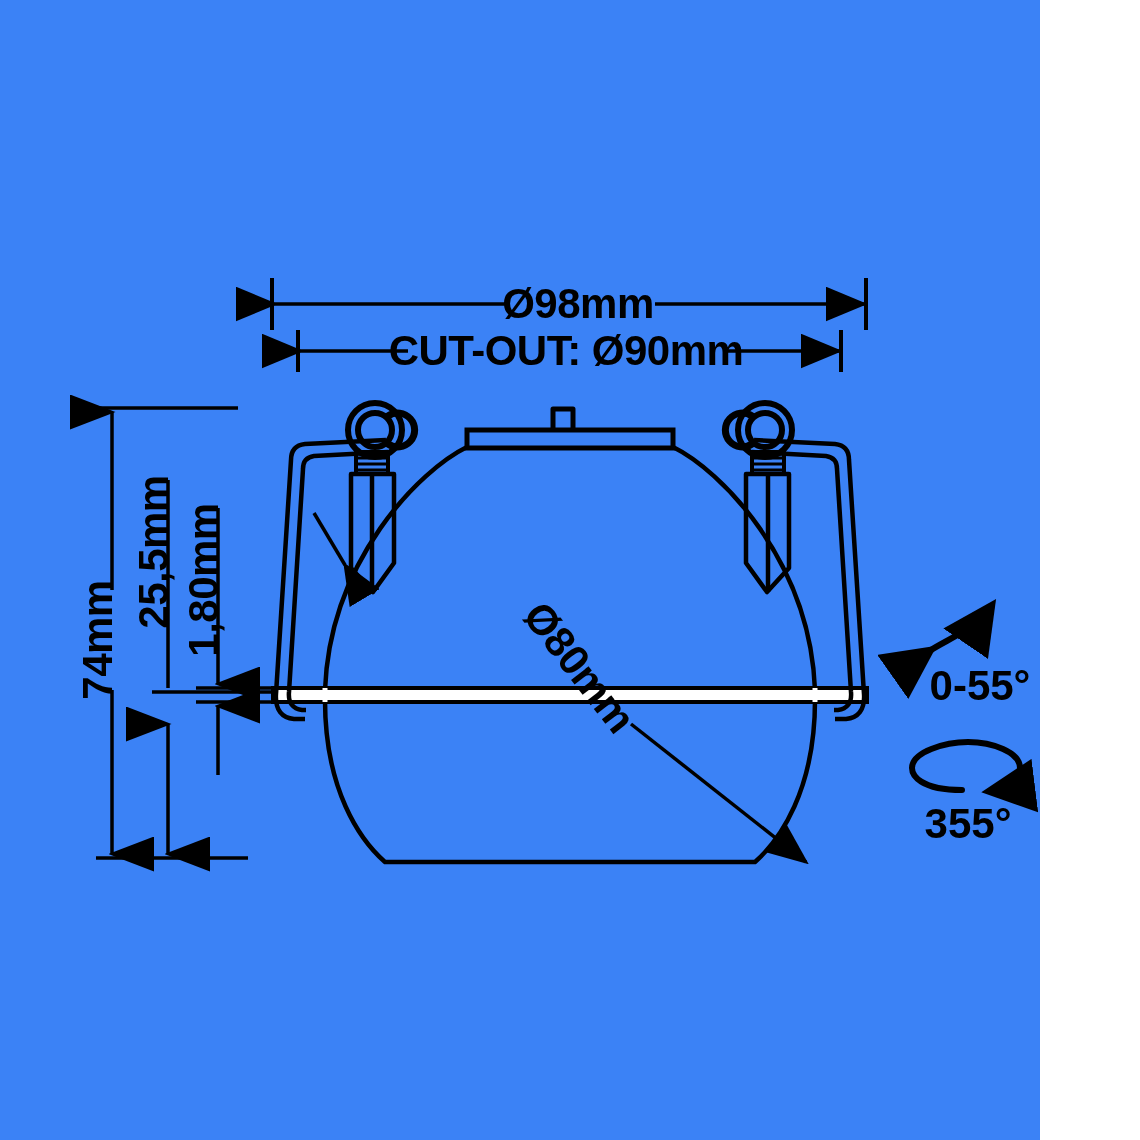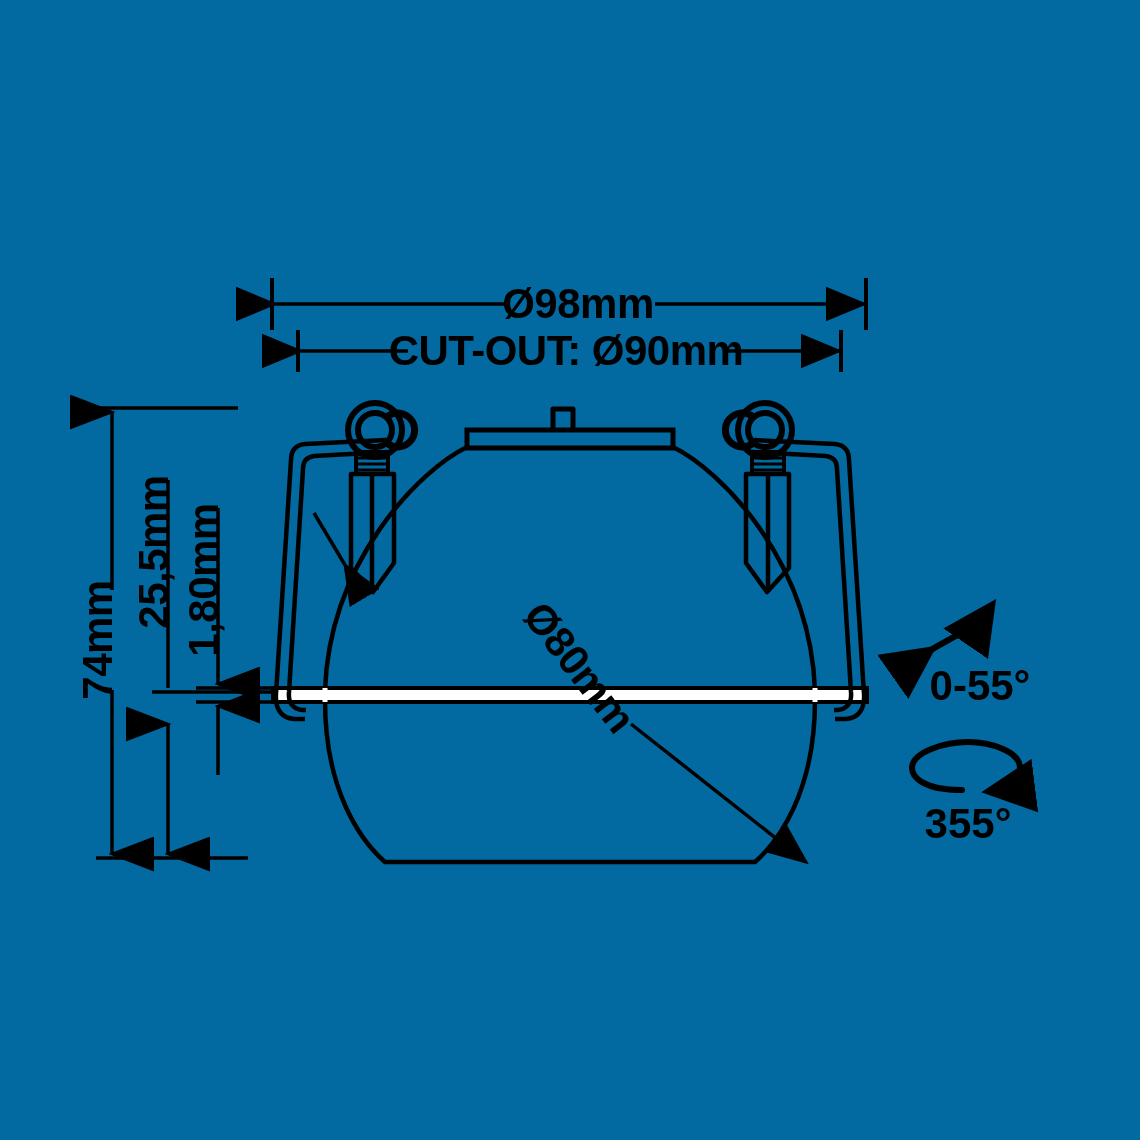--- a/index.html
+++ b/index.html
@@ -2,23 +2,23 @@
 <html><head>
 <meta charset="utf-8">
 <style>
   html, body {
     margin: 0;
     padding: 0;
     background: #ffffff;
   }
   #canvas {
     position: relative;
-    width: 1140px;
+    width: 1040px;
     height: 1140px;
-    background: #0369a1;
+    background: #3b82f6;
     font-family: "Liberation Sans", sans-serif;
     overflow: hidden;
   }
   svg.drawing {
     position: absolute;
     left: 0;
     top: 0;
     width: 1140px;
     height: 1140px;
   }

